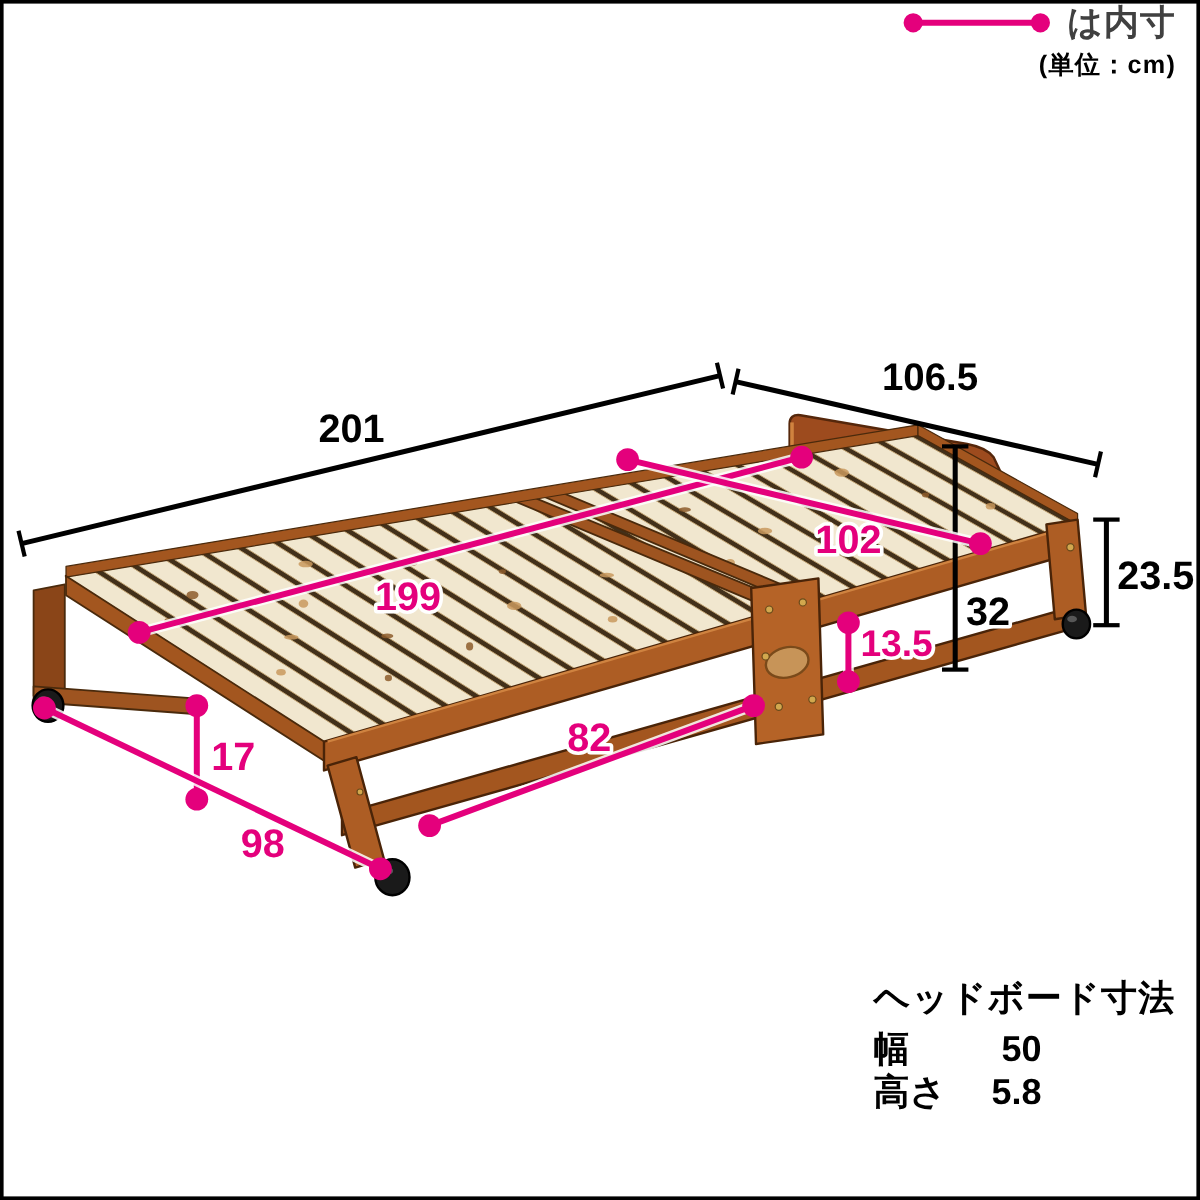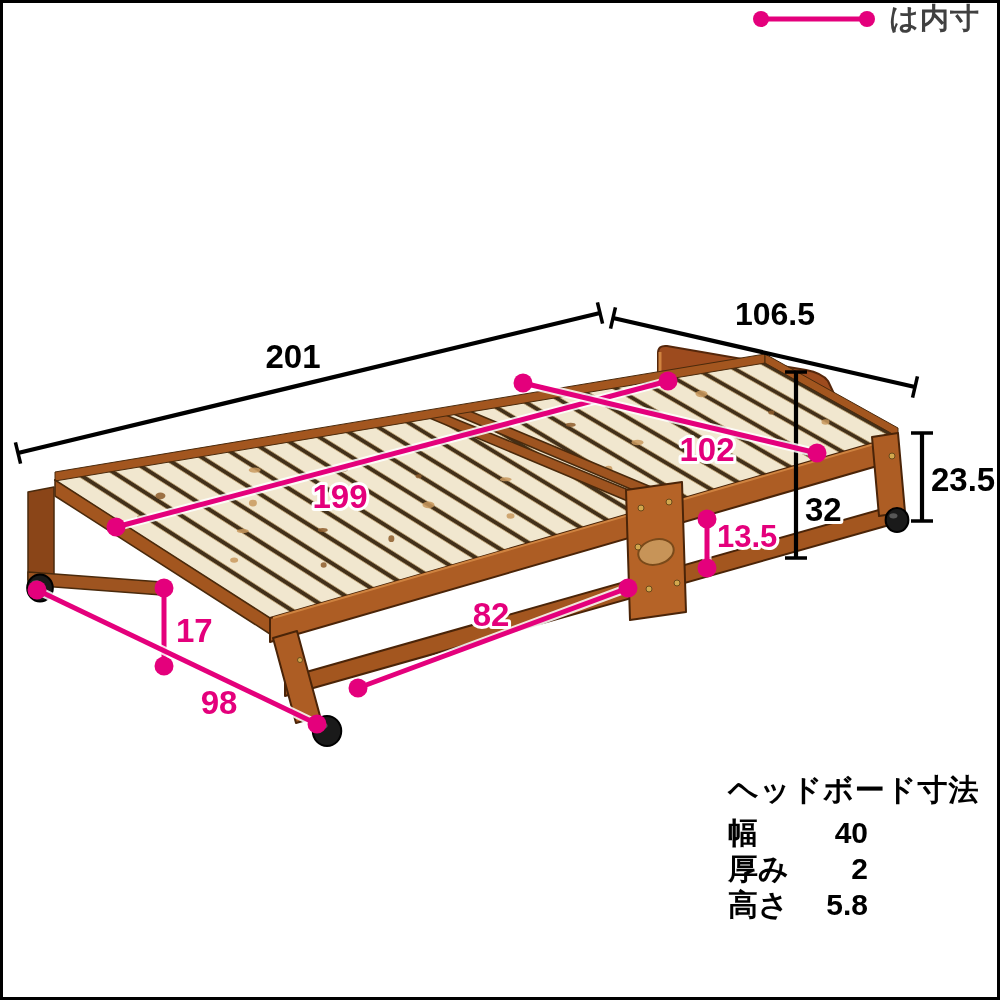--- a/index.html
+++ b/index.html
@@ -9,21 +9,21 @@
   }
   .image-border{position:absolute;inset:0;border:3px solid #000;pointer-events:none;z-index:50;}
   #bed-svg{position:absolute;left:0;top:0;z-index:5;}
   
   .legend{position:absolute;top:4px;right:20px;z-index:20;}
   .legend-row{display:flex;align-items:center;justify-content:flex-end;height:30px;}
   .legend-row .swatch{width:126px;height:22px;margin-right:12px;}
   .legend-label{font-size:29px;font-weight:bold;color:#404040;letter-spacing:1px;white-space:nowrap;}
   .legend-unit{font-size:21px;font-weight:bold;color:#000;text-align:right;margin-top:6px;letter-spacing:1px;}
   
-  .hb-spec{position:absolute;left:728px;top:770px;z-index:20;color:#000;}
+  .hb-spec{position:absolute;left:728px;top:812px;z-index:20;color:#000;}
   .hb-title{font-size:30px;font-weight:bold;letter-spacing:1px;white-space:nowrap;margin-bottom:4px;}
   .hb-row{display:flex;font-size:30px;font-weight:bold;line-height:36px;}
   .hb-label{width:88px;white-space:nowrap;}
   .hb-value{width:52px;text-align:right;}
 </style>
 </head>
 <body>
 
 <div class="image-border"></div>
 
@@ -200,29 +200,26 @@
 
 <div class="legend">
   <div class="legend-row">
     <svg class="swatch" viewBox="0 0 126 22">
       <line x1="10" y1="11" x2="116" y2="11" stroke="#e4007c" stroke-width="5"></line>
       <circle cx="10" cy="11" r="8" fill="#e4007c"></circle>
       <circle cx="116" cy="11" r="8" fill="#e4007c"></circle>
     </svg>
     <span class="legend-label">は内寸</span>
   </div>
+  <div class="legend-unit">(単位：cm)</div>
 </div>
 
 <div class="hb-spec">
   <div class="hb-title">ヘッドボード寸法</div>
   <div class="hb-row">
     <span class="hb-label">幅</span>
-    <span class="hb-value">40</span>
-  </div>
-  <div class="hb-row">
-    <span class="hb-label">厚み</span>
-    <span class="hb-value">2</span>
+    <span class="hb-value">50</span>
   </div>
   <div class="hb-row">
     <span class="hb-label">高さ</span>
     <span class="hb-value">5.8</span>
   </div>
 </div>
 
 </body></html>

